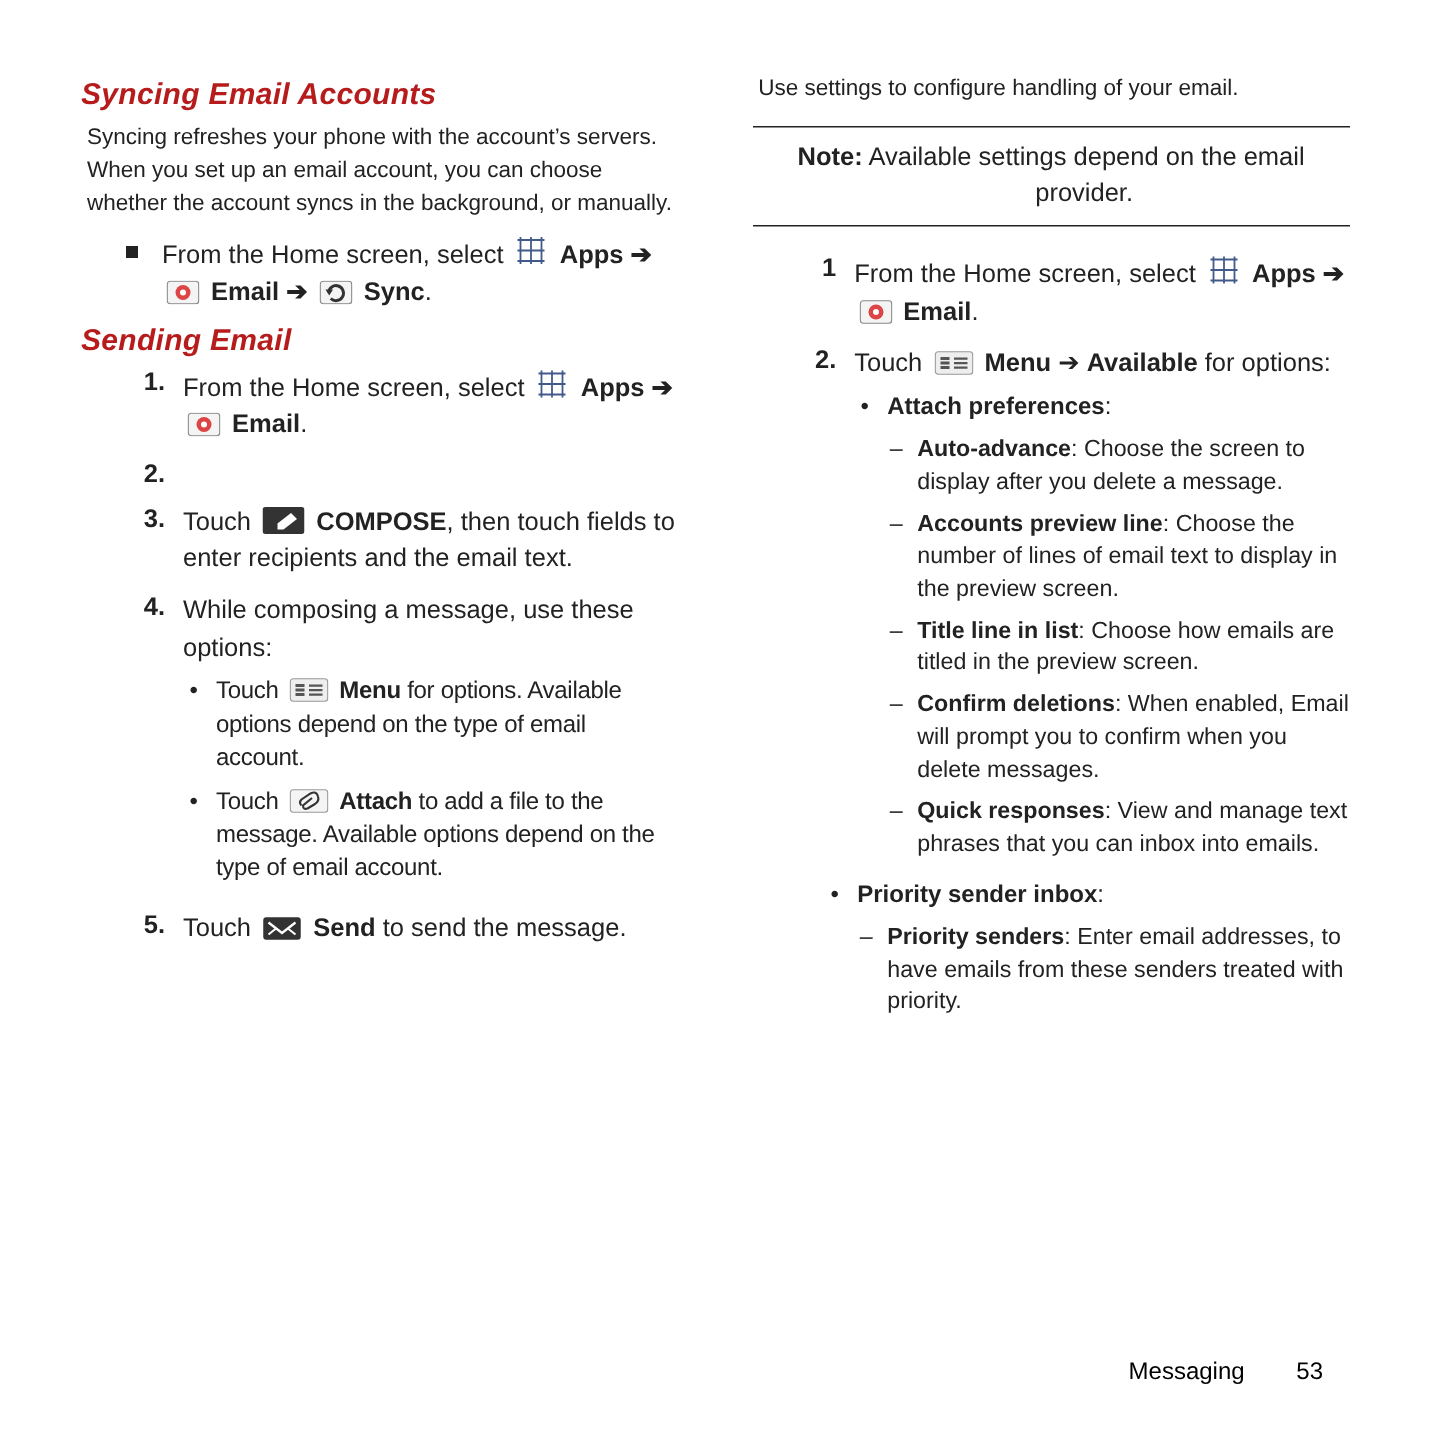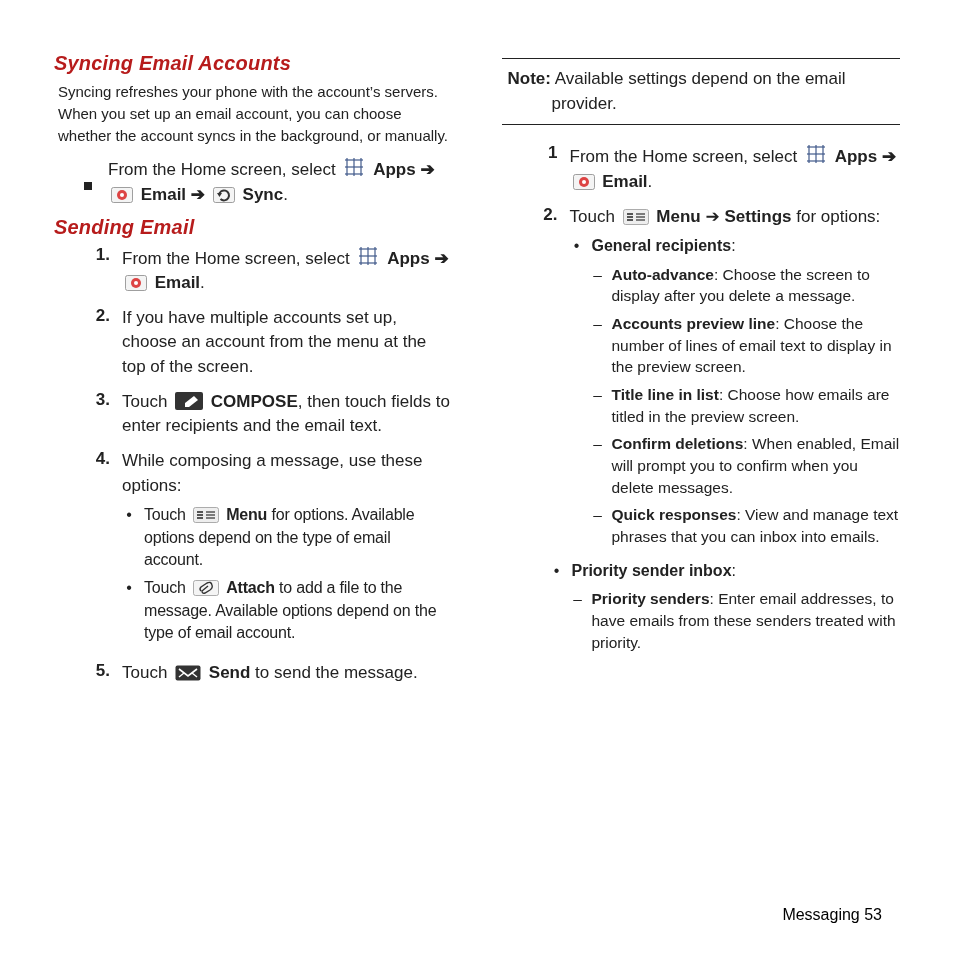--- a/index.html
+++ b/index.html
@@ -34,21 +34,20 @@
   .body-text {
     font-size: 15px;
     line-height: 1.45;
     margin: 4px 0 10px 4px;
   }
   .indent1 { margin-left: 4px; }
   .bullet-row {
     display: flex;
     gap: 16px;
     margin: 6px 0;
-    align-items: center;
   }
   .square-bullet {
     width: 8px; height: 8px;
     background: #222;
     margin-top: 8px;
     margin-left: 30px;
     flex: 0 0 8px;
   }
   .ol {
     counter-reset: step;
@@ -103,29 +102,29 @@
   b { font-weight: 720; }
   .arrow { font-weight: 700; }
   .note-box {
     border-top: 1.5px solid #222;
     border-bottom: 1.5px solid #222;
     padding: 8px 6px;
     margin: 14px 0 18px 0;
     font-size: 17px;
     line-height: 1.45;
   }
-  .note-body { margin-left: 44px; text-indent: -44px; }
+  .note-body { margin-left: 44px; text-indent: -44px; text-align: center; }
   .footer {
     position: absolute;
     bottom: 30px;
     right: 72px;
     font-size: 16px;
     color: #000;
   }
-  .pg-num { }
+  .pg-num { margin-left: 30px; }
   .condensed { letter-spacing: -.2px; }
   .sub-indent2 { margin-left: -20px; }
 </style>
 </head>
 <body>
 
 <svg width="0" height="0" style="position:absolute">
   <defs>
     <g id="i-apps">
       <rect x="0" y="0" width="22" height="22" fill="#fff" stroke="#888" stroke-width="0"></rect>
@@ -217,21 +216,20 @@
           <span class="arrow">➔</span>
           <span class="icon"><svg width="22" height="16">
                 <use href="#i-email"></use>
               </svg></span>
           <b>Email</b>.
         </div>
       </div>
 
       <div class="step-row">
         <div class="step-num">2.</div>
-        <div class="step-body">If you have multiple accounts set up, choose an account from the menu at the top of the screen.</div>
       </div>
 
       <div class="step-row">
         <div class="step-num">3.</div>
         <div class="step-body">
           <span>Touch </span>
           <span class="icon"><svg width="28" height="18">
                 <use href="#i-compose"></use>
               </svg></span>
           <b>COMPOSE</b><span>, then touch fields to enter recipients and the email text.</span>
@@ -274,20 +272,21 @@
               </svg></span>
           <b>Send</b><span> to send the message.</span>
         </div>
       </div>
 
     </div>
   </div>
 
   <div class="col">
 
+    <div class="body-text">Use settings to configure handling of your email.</div>
 
     <div class="note-box">
       <div class="note-body">
         <b>Note:</b><span> Available settings depend on the email provider.</span>
       </div>
     </div>
 
     <div class="ol">
 
       <div class="step-row">
@@ -306,26 +305,26 @@
         </div>
       </div>
 
       <div class="step-row">
         <div class="step-num">2.</div>
         <div class="step-body">
           <span>Touch </span>
           <span class="icon"><svg width="26" height="16">
                 <use href="#i-menu"></use>
               </svg></span>
-          <b>Menu</b><span> ➔ </span><b>Settings</b><span> for options:</span>
+          <b>Menu</b><span> ➔ </span><b>Available</b><span> for options:</span>
 
           <div class="sub-bullet-row">
             <div class="round-bullet">•</div>
             <div>
-              <b>General recipients</b><span>:</span>
+              <b>Attach preferences</b><span>:</span>
               <div class="dash-row">
                 <div class="dash-bullet">–</div>
                 <div><b>Auto-advance</b><span>: Choose the screen to display after you delete a message.</span></div>
               </div>
               <div class="dash-row">
                 <div class="dash-bullet">–</div>
                 <div><b>Accounts preview line</b><span>: Choose the number of lines of email text to display in the preview screen.</span></div>
               </div>
               <div class="dash-row">
                 <div class="dash-bullet">–</div>

